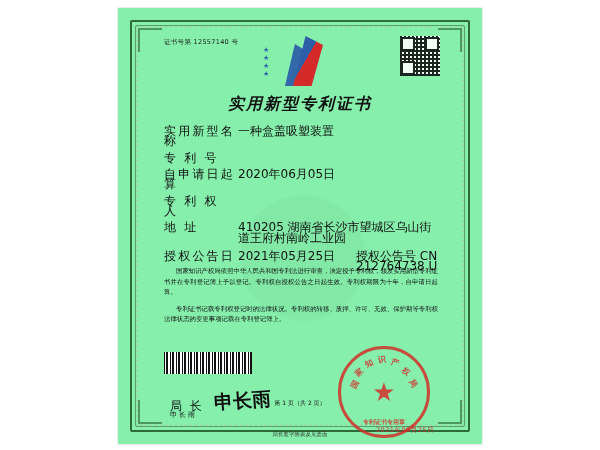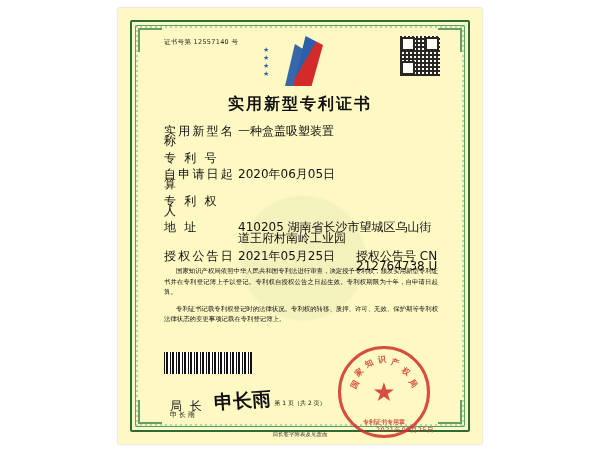--- a/index.html
+++ b/index.html
@@ -9,21 +9,21 @@
     font-family:"DejaVu Sans","Liberation Sans",sans-serif;
     overflow:hidden;
   }
   .page{
     position:absolute;left:0;top:0;width:600px;height:450px;
     background:#ffffff;
   }
   
   .sheet{
     position:absolute;left:118px;top:8px;width:364px;height:436px;
-    background:#fef9c3;
+    background:#86efac;
     box-shadow:0 0 2px rgba(0,0,0,.25);
     overflow:hidden;
   }
   
   .border-outer{
     position:absolute;left:12px;top:12px;right:12px;bottom:12px;
     border:2px solid #2f6b3a;
     border-radius:2px;
   }
   .border-inner{
@@ -81,20 +81,21 @@
     clip-path:polygon(0% 100%,55% 0%,100% 12%,48% 100%);
     opacity:.95;
   }
   .stars{position:absolute;left:0px;top:12px;width:28px;height:34px;color:#2d5fa8;font-size:7px;line-height:8px;}
   .stars span{display:block;}
 
   .title{
     position:absolute;left:0;right:0;top:86px;text-align:center;
     font-size:16px;font-weight:bold;color:#111;letter-spacing:2px;
     font-family:"DejaVu Sans","Liberation Sans",sans-serif;
+    font-style:italic;
   }
   .fields{
     position:absolute;left:46px;top:118px;width:276px;
   }
   .frow{
     display:flex;align-items:flex-start;margin-bottom:6.5px;
     font-size:12px;color:#111;line-height:10px;
   }
   .flabel{width:74px;flex:none;letter-spacing:2.2px;}
   .fvalue{flex:1;}

